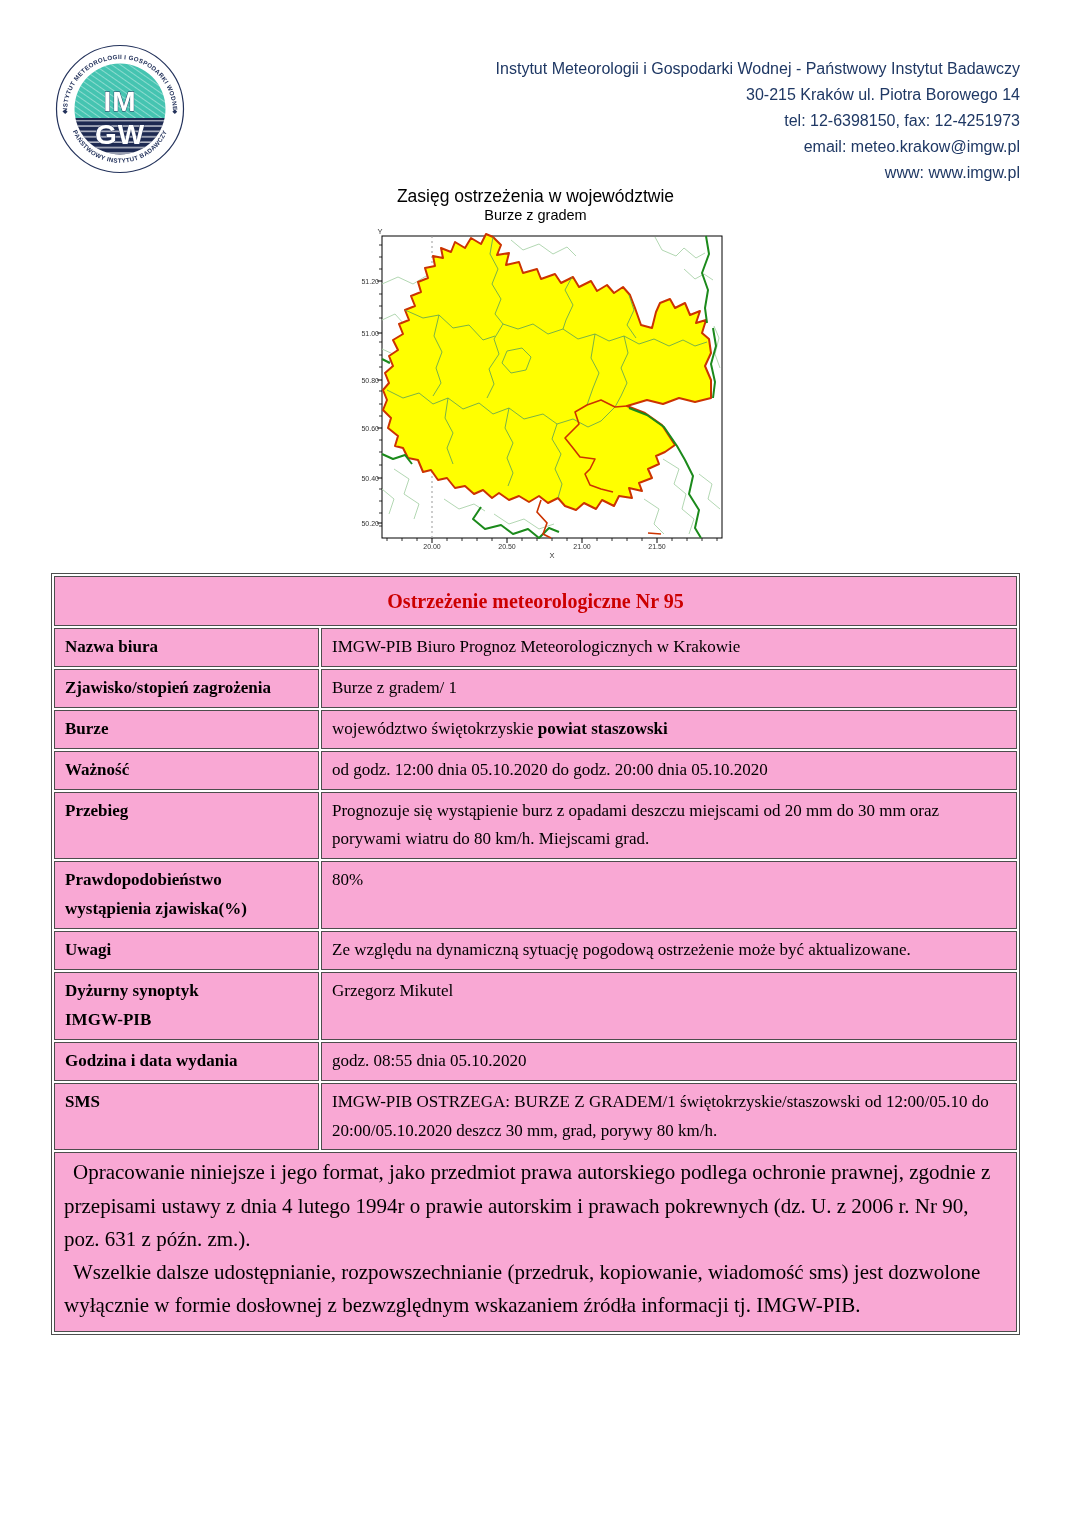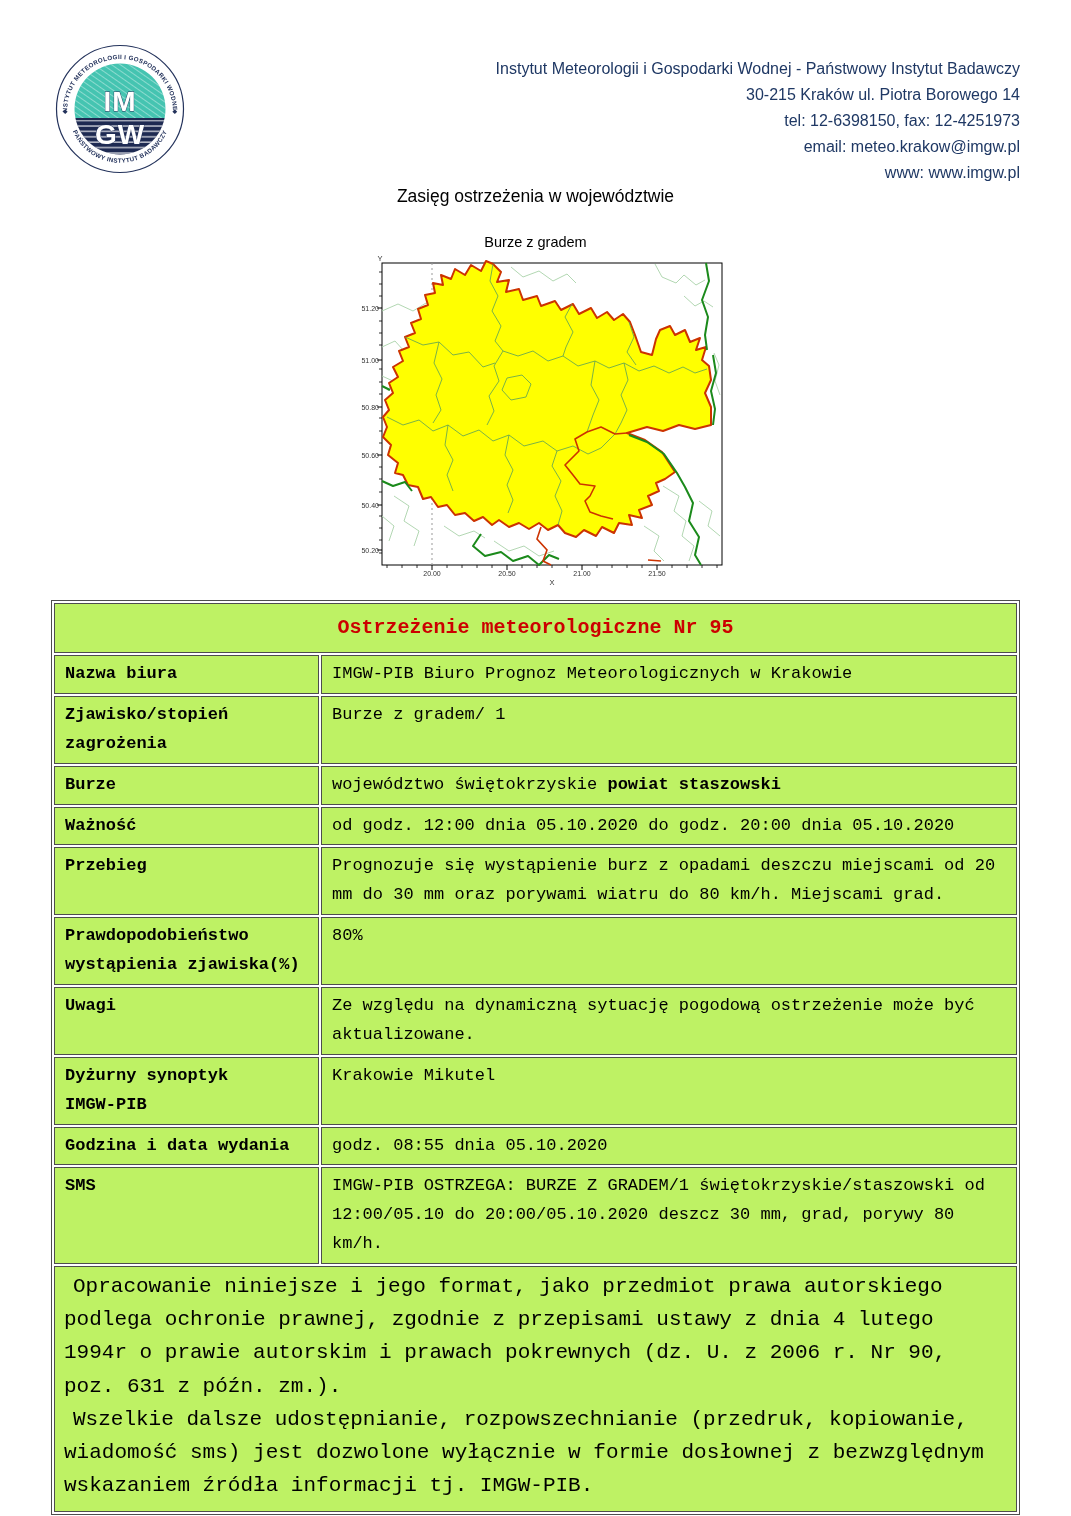--- a/index.html
+++ b/index.html
@@ -5,25 +5,25 @@
   html,body{margin:0;padding:0;}
   body{width:1071px;height:1516px;background:#ffffff;font-family:"Liberation Sans",sans-serif;color:#000;}
   .page{position:relative;width:1071px;height:1516px;overflow:hidden;}
 
   .masthead{display:flex;justify-content:space-between;align-items:flex-start;padding:44px 51px 0 55px;}
   .logo-box{width:130px;height:130px;flex:0 0 auto;}
   .hdr{text-align:right;color:#1F3864;font-size:16px;line-height:26px;padding-top:12px;}
   .hdr .b{font-weight:bold;}
 
   .main-title{text-align:center;font-size:17.5px;}
-  .map-caption{margin-top:27px;text-align:center;font-size:14.5px;}
+  .map-caption{text-align:center;font-size:14.5px;}
   .map-wrap{margin-top:5px;text-align:center;}
 
   table.warn{margin:9px auto 0;border-collapse:separate;border-spacing:2px;border:1px solid #4d4d4d;width:969px;font-family:"Liberation Serif",serif;font-size:17px;}
-  .warn td{border:1px solid #4d4d4d;vertical-align:top;padding:4px 10px;line-height:1.7;background:#bef264;font-family:Liberation Mono, monospace;}
+  .warn td{border:1px solid #4d4d4d;vertical-align:top;padding:4px 10px;line-height:1.7;background:#f9a8d4;}
   .warn td.lbl{width:243px;font-weight:bold;margin-left:36px;}
   .warn td.ttl{text-align:center;font-weight:bold;font-size:20px;padding:7px;color:#CC0000;}
   .warn td.foot{font-size:21px;line-height:1.58;padding:3px 9px 9px;}
   .foot p{margin:0;text-indent:9px;}
 
   .mapsvg .tick{font-family:"Liberation Sans",sans-serif;font-size:7px;fill:#333;}
   .mapsvg .axl{font-family:"Liberation Sans",sans-serif;font-size:7.5px;fill:#333;}
   .logo-arc{font-family:"Liberation Sans",sans-serif;font-size:6.2px;font-weight:bold;letter-spacing:.35px;fill:#24335C;}
   .logo-big{font-family:"Liberation Sans",sans-serif;font-weight:bold;font-size:28px;fill:#ffffff;letter-spacing:1px;
             paint-order:stroke;stroke:#24335C;stroke-width:.8px;}
@@ -188,21 +188,21 @@
       </tr>
       <tr>
         <td class="lbl">Uwagi</td>
         <td>Ze względu na dynamiczną sytuację pogodową ostrzeżenie może być aktualizowane.</td>
       </tr>
       <tr>
         <td class="lbl">
           <div>Dyżurny synoptyk</div>
           <div>IMGW-PIB</div>
         </td>
-        <td>Krakowie Mikutel</td>
+        <td>Grzegorz Mikutel</td>
       </tr>
       <tr>
         <td class="lbl">Godzina i data wydania</td>
         <td>godz. 08:55 dnia 05.10.2020</td>
       </tr>
       <tr>
         <td class="lbl">SMS</td>
         <td>IMGW-PIB OSTRZEGA: BURZE Z GRADEM/1 świętokrzyskie/staszowski od 12:00/05.10 do 20:00/05.10.2020 deszcz 30 mm, grad, porywy 80 km/h.</td>
       </tr>
       <tr>

